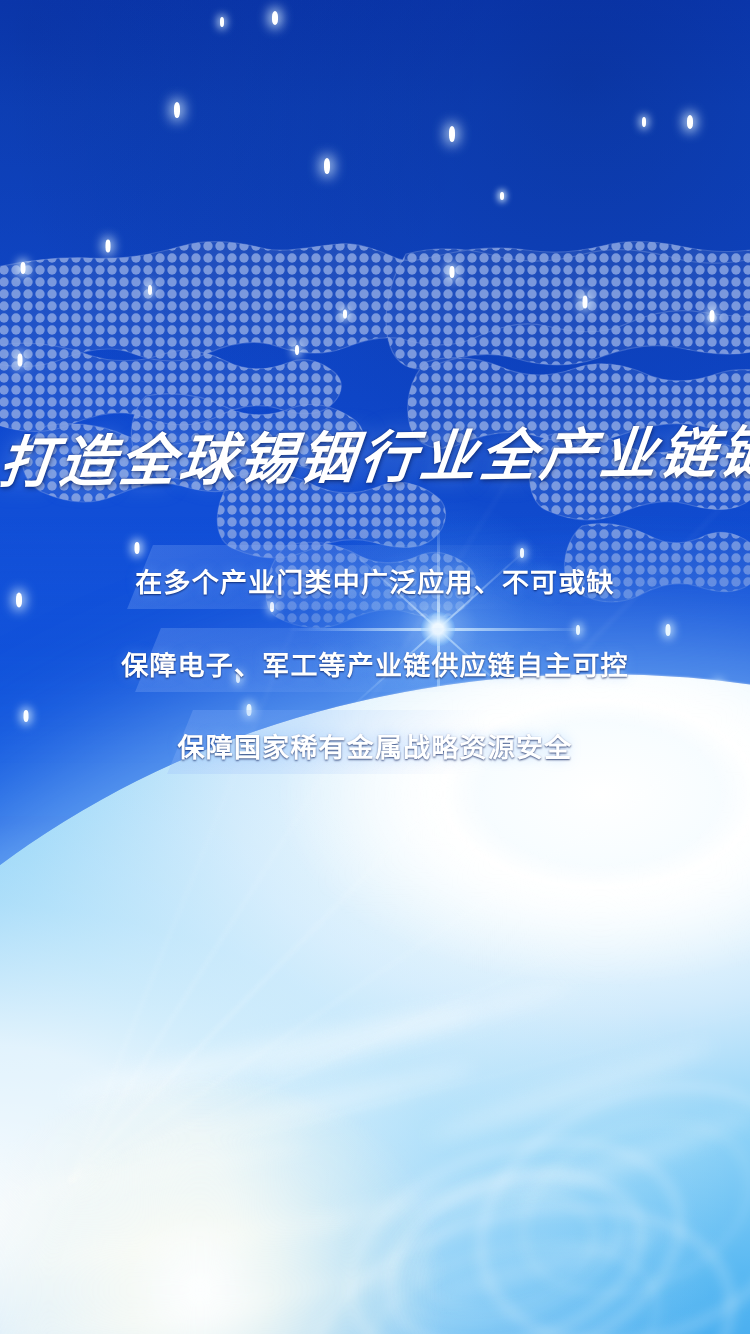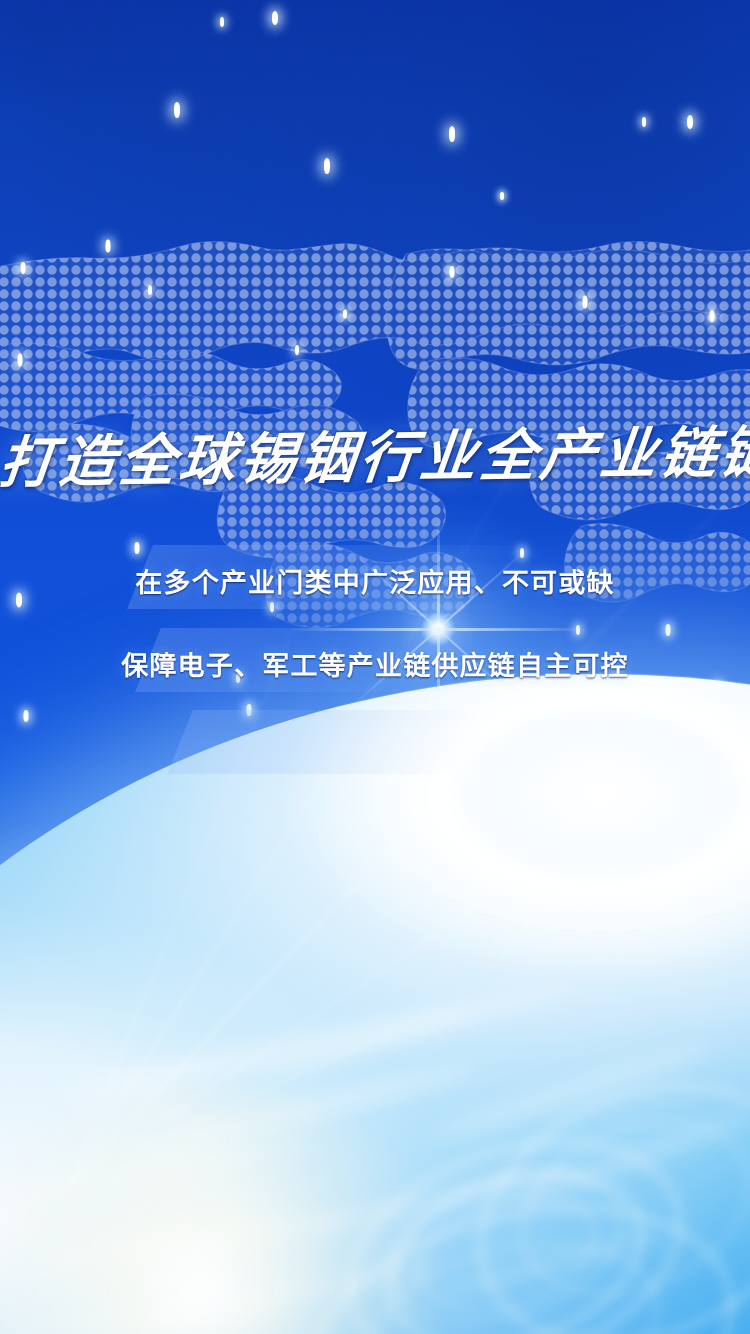--- a/index.html
+++ b/index.html
@@ -434,14 +434,15 @@
   <div id="banner-layer">
       <div class="banner" style="left: 140px; top: 545px; width: 400px;"></div>
       <div class="banner" style="left: 148px; top: 628px; width: 330px;"></div>
       <div class="banner" style="left: 180px; top: 710px; width: 300px;"></div>
     </div>
 
   <div class="headline">打造全球锡铟行业全产业链链主</div>
 
   <div class="sub sub-1">在多个产业门类中广泛应用、不可或缺</div>
   <div class="sub sub-2">保障电子、军工等产业链供应链自主可控</div>
+  <div class="sub sub-3">保障国家稀有金属战略资源安全</div>
 
 </div>
 
 </body></html>

